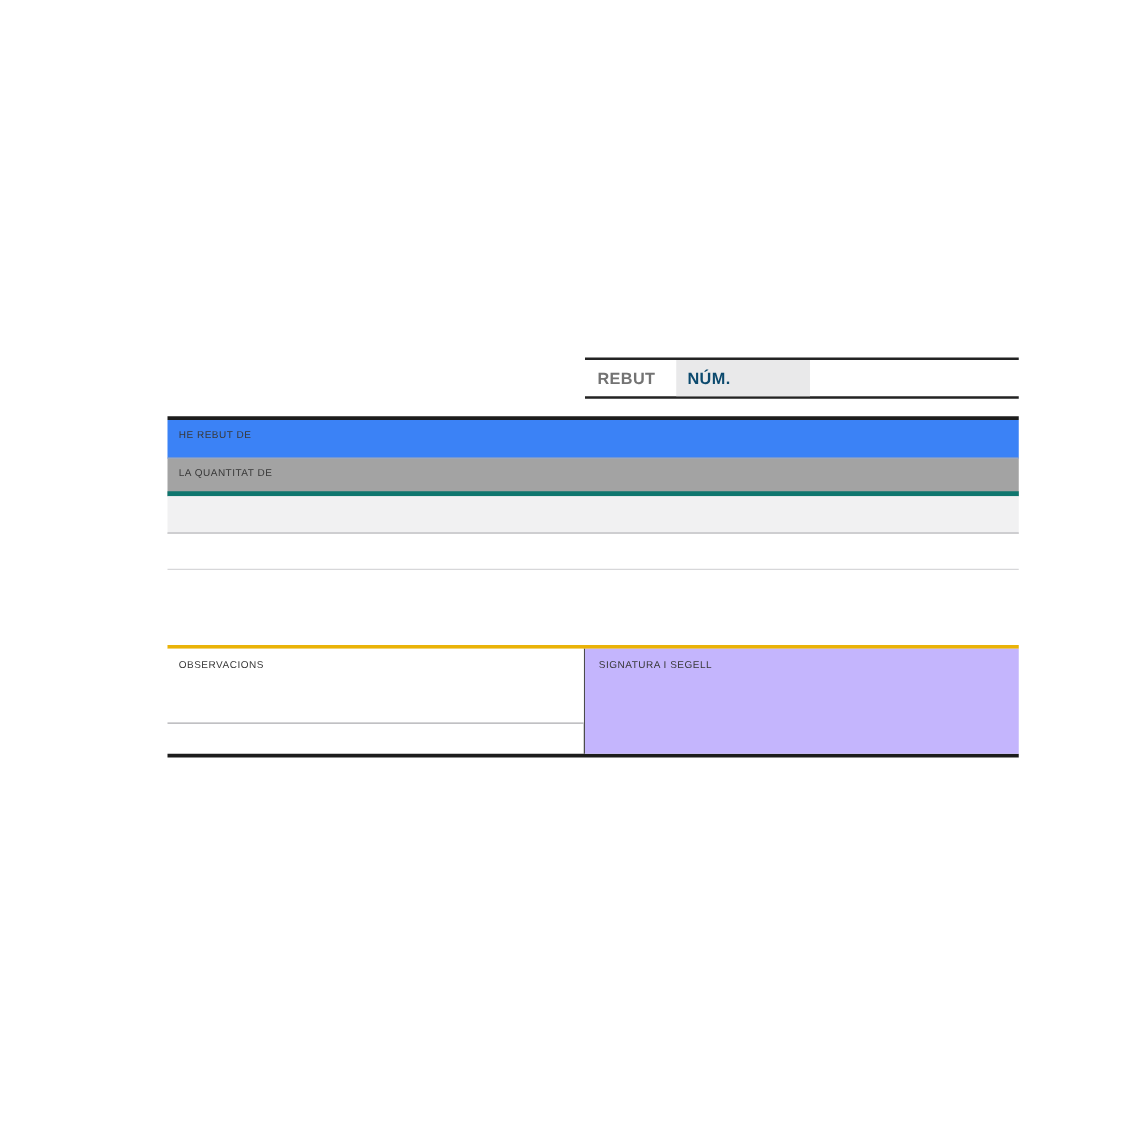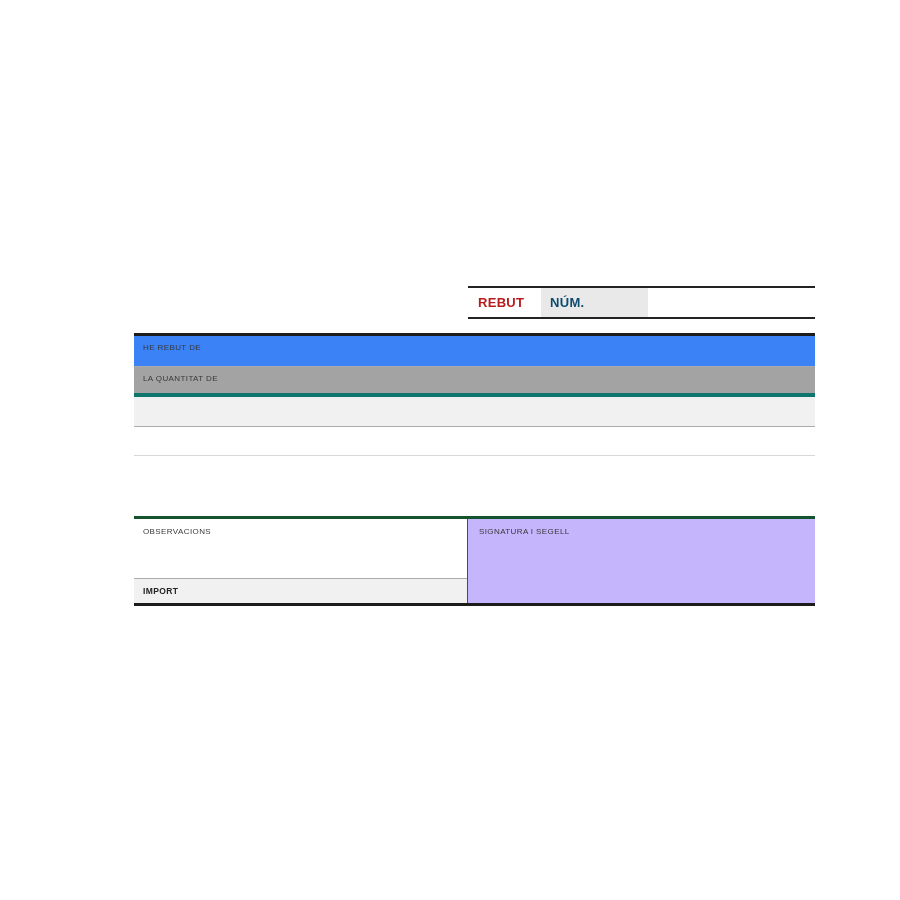--- a/index.html
+++ b/index.html
@@ -25,21 +25,21 @@
     border-bottom: 2px solid #232323;
     display: flex;
     align-items: stretch;
   }
   .h-cell { display: flex; align-items: center; }
   .h-cell.title {
     width: 73px;
     padding-left: 10px;
     font-size: 13px;
     font-weight: bold;
-    color: #b91c1c;
+    color: #737373;
     letter-spacing: 0.3px;
   }
   .h-cell.num {
     width: 107px;
     background: #e9e9ea;
     padding-left: 9px;
     font-size: 13px;
     font-weight: bold;
     color: #0c4a6e;
     letter-spacing: 0.3px;
@@ -79,21 +79,21 @@
   .r5 { height: 29px; background: #ffffff; border-bottom: 1px solid #d7d7d9; }
   .r6 { height: 28px; background: #ffffff; }
 
   
   .footer {
     position: absolute;
     left: 134px;
     top: 516px;
     width: 681px;
     height: 90px;
-    border-top: 3px solid #14532d;
+    border-top: 3px solid #eab308;
     border-bottom: 3px solid #1c1c1c;
     display: flex;
     align-items: stretch;
   }
   .f-left {
     width: 334px;
     border-right: 1px solid #4c4c4c;
     display: flex;
     flex-direction: column;
   }
@@ -154,22 +154,19 @@
     <div class="row r3"></div>
     <div class="row r5"></div>
     <div class="row r6"></div>
   </div>
 
   <div class="footer">
     <div class="f-left">
       <div class="obs">
         <span class="lbl">OBSERVACIONS</span>
       </div>
-      <div class="import-row">
-        <span class="lbl">IMPORT</span>
-      </div>
     </div>
     <div class="sig">
       <span class="lbl">SIGNATURA I SEGELL</span>
     </div>
   </div>
 
 </div>
 
 </body></html>

